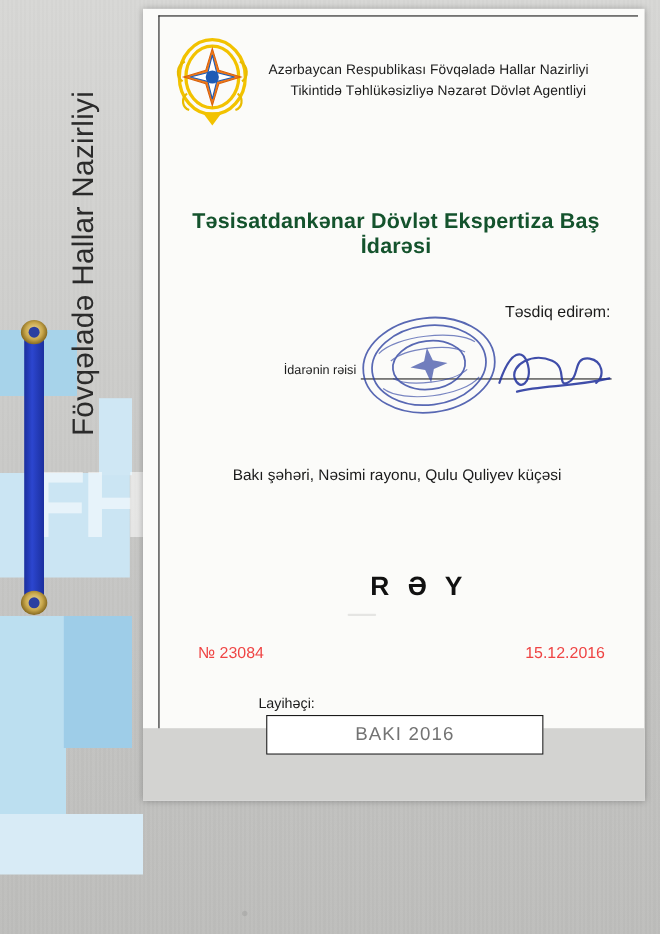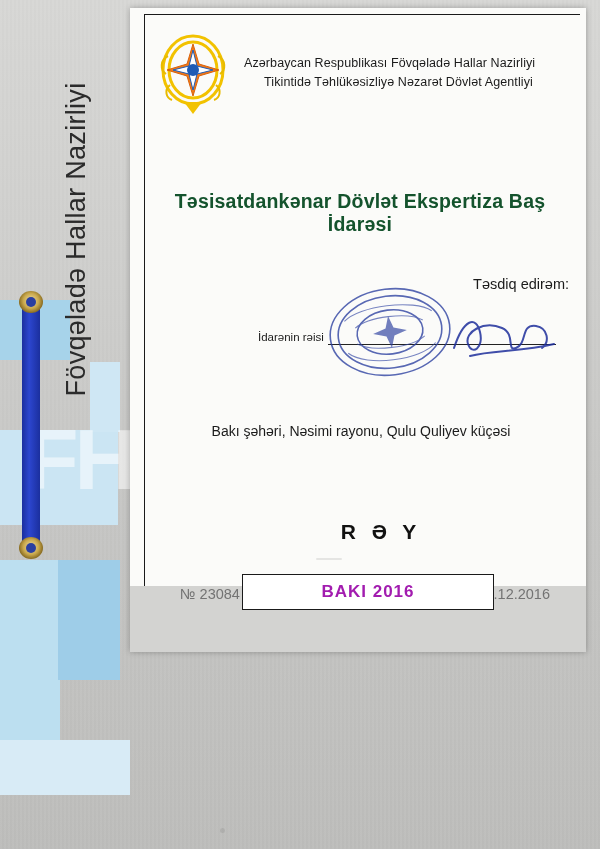--- a/index.html
+++ b/index.html
@@ -106,21 +106,21 @@
     border-radius: 50%;
     background: #2b3fa0;
   }
 
   
   .sheet {
     position: absolute;
     left: 130px;
     top: 8px;
     width: 456px;
-    height: 644px;
+    height: 720px;
     background: #fbfbf9;
     box-shadow: 0 0 6px rgba(0,0,0,.28);
   }
   .sheet-inner-border {
     position: absolute;
     left: 14px;
     top: 6px;
     right: 6px;
     bottom: 60px;
     border-left: 1.5px solid #1a1a1a;
@@ -166,21 +166,21 @@
     top: 182px;
     text-align: center;
     font-size: 19.5px;
     font-weight: bold;
     color: #14532d;
     letter-spacing: .2px;
   }
 
   .approve {
     position: absolute;
-    right: 17px;
+    right: 31px;
     top: 268px;
     font-size: 14.5px;
     color: #1b1b1b;
   }
 
   .sign-row {
     position: absolute;
     left: 128px;
     right: 30px;
     top: 322px;
@@ -230,36 +230,36 @@
     line-height: 1.55;
     color: #1b1b1b;
     margin-top: 35px;
   }
 
   .rey {
     position: absolute;
     left: 0; right: 0;
     top: 512px;
     text-align: center;
-    font-size: 21px;
+    font-size: 24px;
     font-weight: bold;
     letter-spacing: 5px;
     color: #111;
     margin-left: 46px;
   }
 
   .meta-row {
     position: absolute;
     left: 50px;
     right: 36px;
     top: 578px;
     display: flex;
     justify-content: space-between;
     font-size: 14.5px;
-    color: #737373;
+    color: #ef4444;
   }
 
   .parties {
     position: absolute;
     left: 36px;
     right: 26px;
     top: 624px;
     display: flex;
     justify-content: space-between;
   }
@@ -285,23 +285,23 @@
     bottom: 42px;
     height: 34px;
     border: 1.5px solid #1a1a1a;
     background: #fff;
     display: flex;
     align-items: center;
     justify-content: center;
   }
   .footer-box span {
     font-size: 17px;
-    font-weight: bold;
+    font-weight: normal;
     letter-spacing: 1px;
-    color: #a21caf;
+    color: #737373;
   }
 
   .speck {
     position: absolute;
     background: rgba(0,0,0,.25);
     border-radius: 50%;
   }
 </style>
 </head>
 <body>
@@ -403,20 +403,21 @@
 
     <div class="rey">R Ə Y</div>
 
     <div class="meta-row">
       <div>№ 23084</div>
       <div>15.12.2016</div>
     </div>
 
     <div class="parties">
       <div class="party">
+        <div class="role">Layihəçi:</div>
       </div>
     </div>
 
     <div class="footer-box">
       <span>BAKI 2016</span>
     </div>
 
     <div class="speck" style="left:186px; top:550px; width:26px; height:2px; border-radius:1px; opacity:.35;"></div>
     <div class="speck" style="left:90px; top:820px; width:5px; height:5px; opacity:.3;"></div>
   </div>

